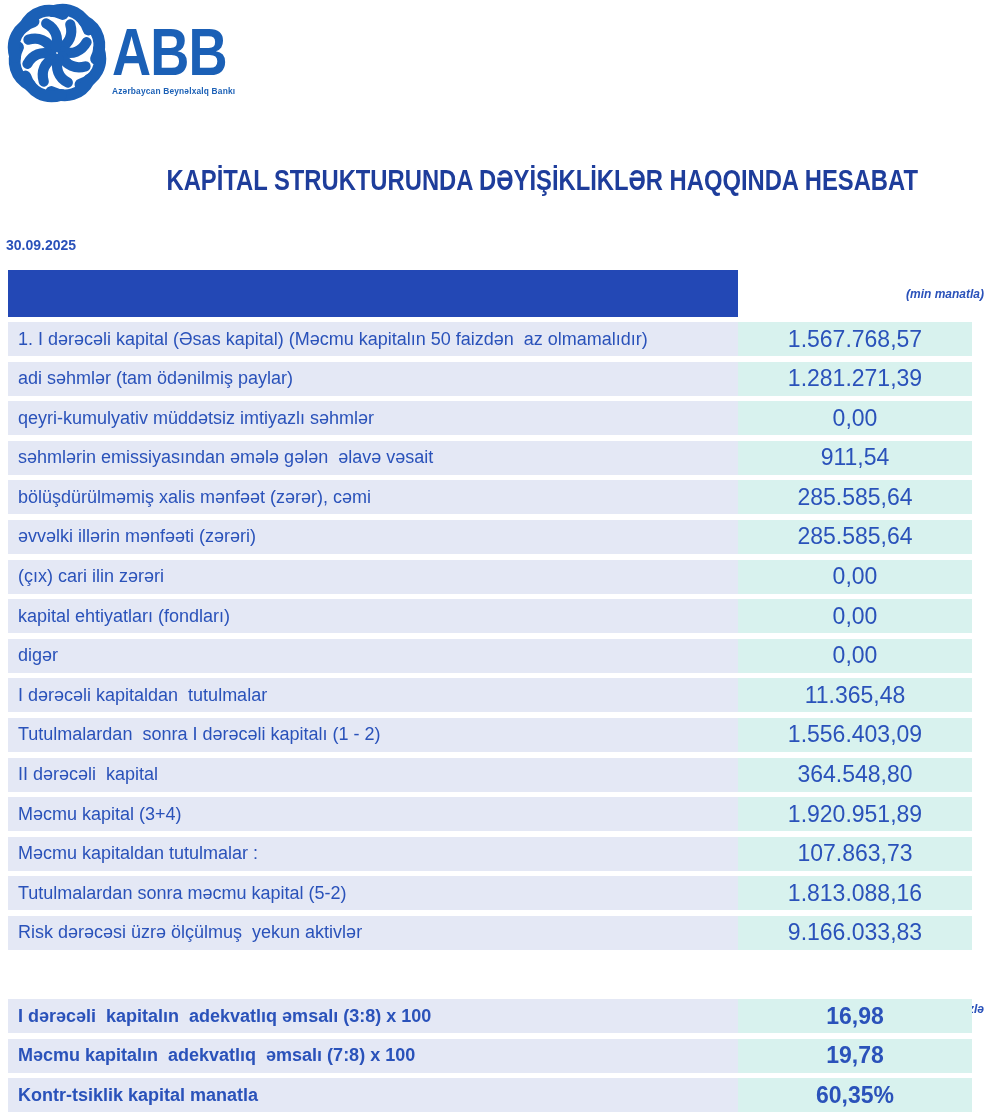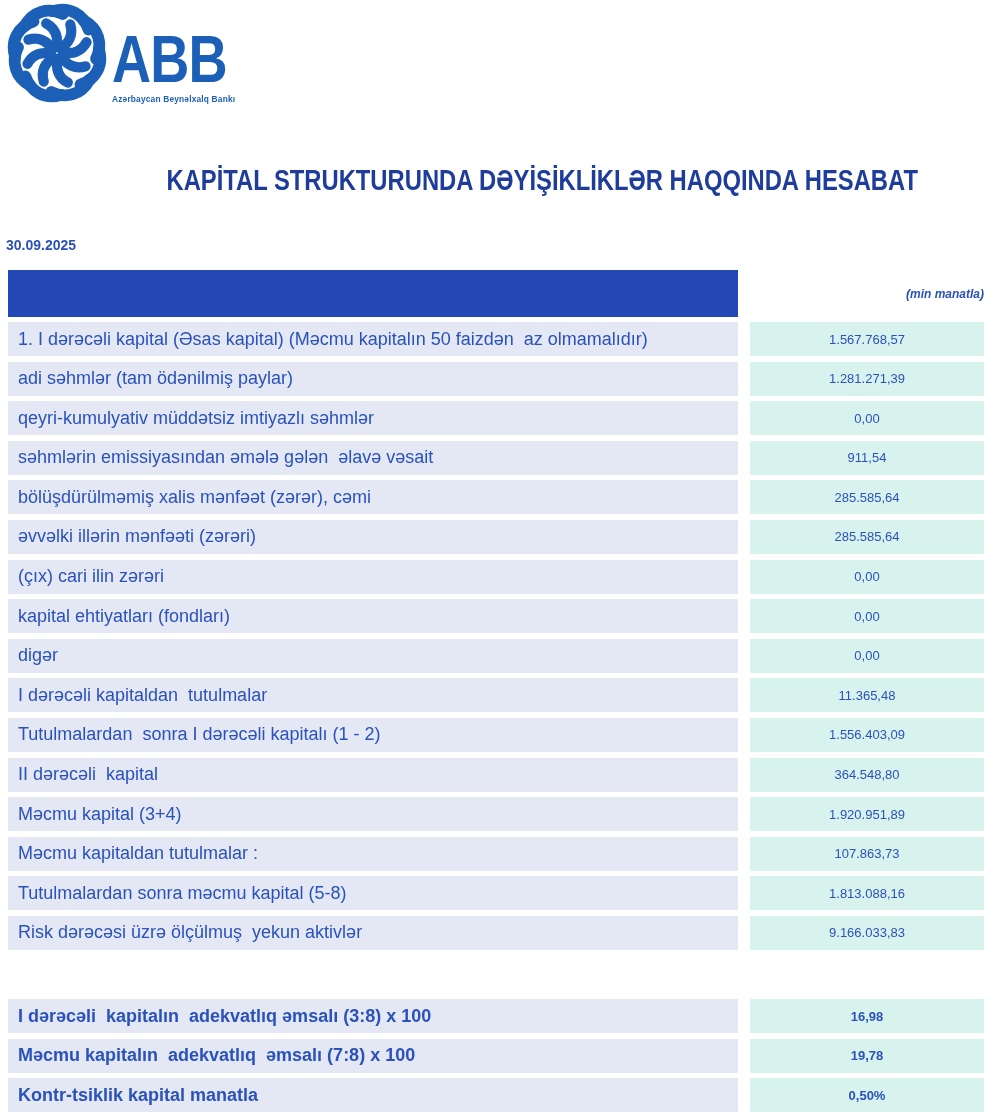--- a/index.html
+++ b/index.html
@@ -23,21 +23,21 @@
     background:#ffffff;
     overflow:hidden;
   }
 
   
   .logo{
     position:absolute;
     left:6px;
     top:2px;
     display:flex;
-    align-items:flex-end;
+    align-items:center;
   }
   .logo svg{display:block;}
   .logo-text{
     margin-left:4px;
     margin-top:12px;
     display:flex;
     flex-direction:column;
   }
   .logo-abbr{
     font-size:66px;
@@ -129,24 +129,23 @@
     width:730px;
     background:var(--label-bg);
     padding-left:10px;
     font-size:18px;
     color:var(--text-blue);
     white-space:pre;
     overflow:hidden;
   }
   .cell.value{
     width:234px;
-    margin-left:12px;
     background:var(--value-bg);
     justify-content:center;
-    font-size:13px;
+    font-size:23px;
     color:var(--text-blue);
     white-space:pre;
   }
   .rows.ratios .cell.label{font-weight:700;}
   .rows.ratios .cell.value{font-weight:600;}
 </style>
 </head>
 <body>
 
 <div class="page">
@@ -234,38 +233,38 @@
       </div>
       <div class="row">
         <div class="cell label">Məcmu kapital (3+4)</div>
         <div class="cell value">1.920.951,89</div>
       </div>
       <div class="row">
         <div class="cell label">Məcmu kapitaldan tutulmalar :</div>
         <div class="cell value">107.863,73</div>
       </div>
       <div class="row">
-        <div class="cell label">Tutulmalardan sonra məcmu kapital (5-8)</div>
+        <div class="cell label">Tutulmalardan sonra məcmu kapital (5-2)</div>
         <div class="cell value">1.813.088,16</div>
       </div>
       <div class="row">
         <div class="cell label">Risk dərəcəsi üzrə ölçülmuş  yekun aktivlər</div>
         <div class="cell value">9.166.033,83</div>
       </div>
     </div>
 
   <div class="unit-note mid">faizlə</div>
   <div class="rows ratios" id="ratio-rows">
       <div class="row">
         <div class="cell label">I dərəcəli  kapitalın  adekvatlıq əmsalı (3:8) x 100</div>
         <div class="cell value">16,98</div>
       </div>
       <div class="row">
         <div class="cell label">Məcmu kapitalın  adekvatlıq  əmsalı (7:8) x 100</div>
         <div class="cell value">19,78</div>
       </div>
       <div class="row">
         <div class="cell label">Kontr-tsiklik kapital manatla</div>
-        <div class="cell value">0,50%</div>
+        <div class="cell value">60,35%</div>
       </div>
     </div>
 
 </div>
 
 </body></html>

